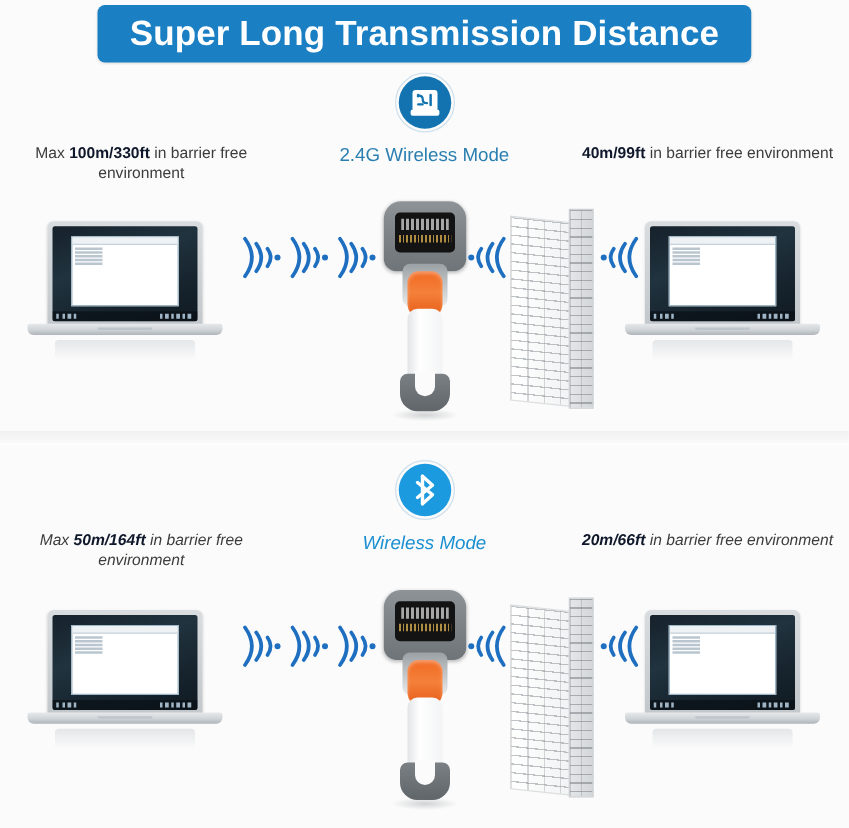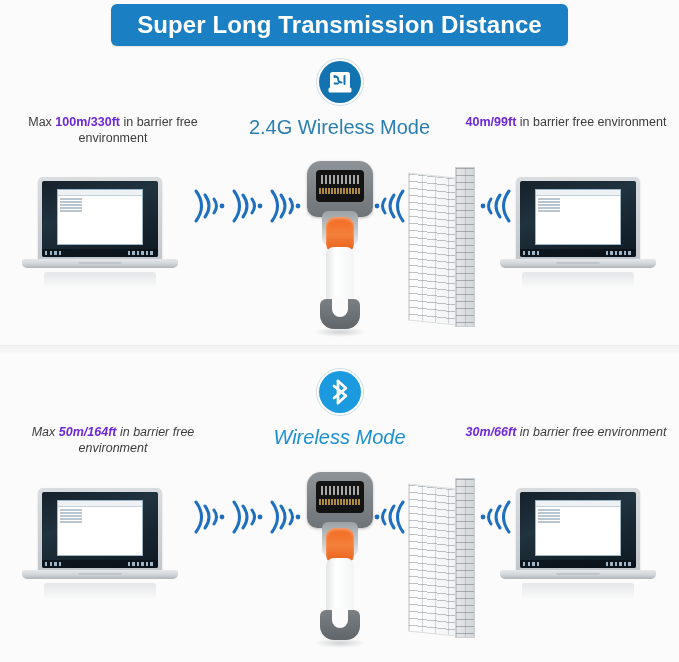--- a/index.html
+++ b/index.html
@@ -11,21 +11,21 @@
     position:relative;
   }
   .page{position:relative;width:679px;height:662px;background:#fbfbfb;}
 
   
   .title-wrap{position:absolute;left:0;top:4px;width:679px;text-align:center;}
   .title-banner{
     display:inline-block;
     background:#1b7fc4;
     color:#ffffff;
-    font-size:24px;
+    font-size:28px;
     font-weight:bold;
     letter-spacing:.1px;
     padding:8px 26px 9px 26px;
     border-radius:6px;
     line-height:1.05;
     box-shadow:0 1px 2px rgba(0,0,0,.10);
   }
 
   
   .panel{position:absolute;left:0;width:679px;background:#fbfbfb;}
@@ -55,24 +55,24 @@
   .mode-icon svg{position:absolute;left:3px;top:3px;}
 
   
   .label-row{position:absolute;left:0;width:679px;height:42px;}
   .lbl{
     position:absolute;
     font-size:12.5px;color:#3c3c3c;line-height:16px;text-align:center;
   }
   .lbl-left{left:8px;width:210px;}
   .lbl-right{left:461px;width:210px;}
-  .dist{color:#6d28d9;font-weight:bold;}
+  .dist{color:#0f172a;font-weight:bold;}
   .mode-name{
     position:absolute;left:50%;transform:translateX(-50%);
-    font-size:20px;color:#2a7fb0;white-space:nowrap;
+    font-size:15px;color:#2a7fb0;white-space:nowrap;
   }
   .mode-name-bt{color:#1b8fd0;}
 
   
   .scene{position:absolute;left:0;width:679px;height:175px;}
 
   
   .laptop{position:absolute;width:156px;height:112px;}
   .laptop .lid{
     position:absolute;left:16px;top:0;width:124px;height:84px;
@@ -363,21 +363,21 @@
         <path d="M19 10 L19 32" stroke="#ffffff" stroke-width="2.7" stroke-linecap="round"></path>
       </svg>
     </div>
 
     <div class="label-row" style="top:66px;">
       <div class="lbl lbl-left">
         <span>Max </span><span class="dist">50m/164ft</span><span> in barrier free environment</span>
       </div>
       <div class="mode-name mode-name-bt" style="top:2px;">Wireless Mode</div>
       <div class="lbl lbl-right">
-        <span class="dist">30m/66ft</span><span> in barrier free environment</span>
+        <span class="dist">20m/66ft</span><span> in barrier free environment</span>
       </div>
     </div>
 
     <div class="scene" style="top:110px;">
 
       <div class="laptop laptop-left">
         <div class="lid">
           <div class="screen">
             <div class="win">
               <div class="win-bar"></div>

